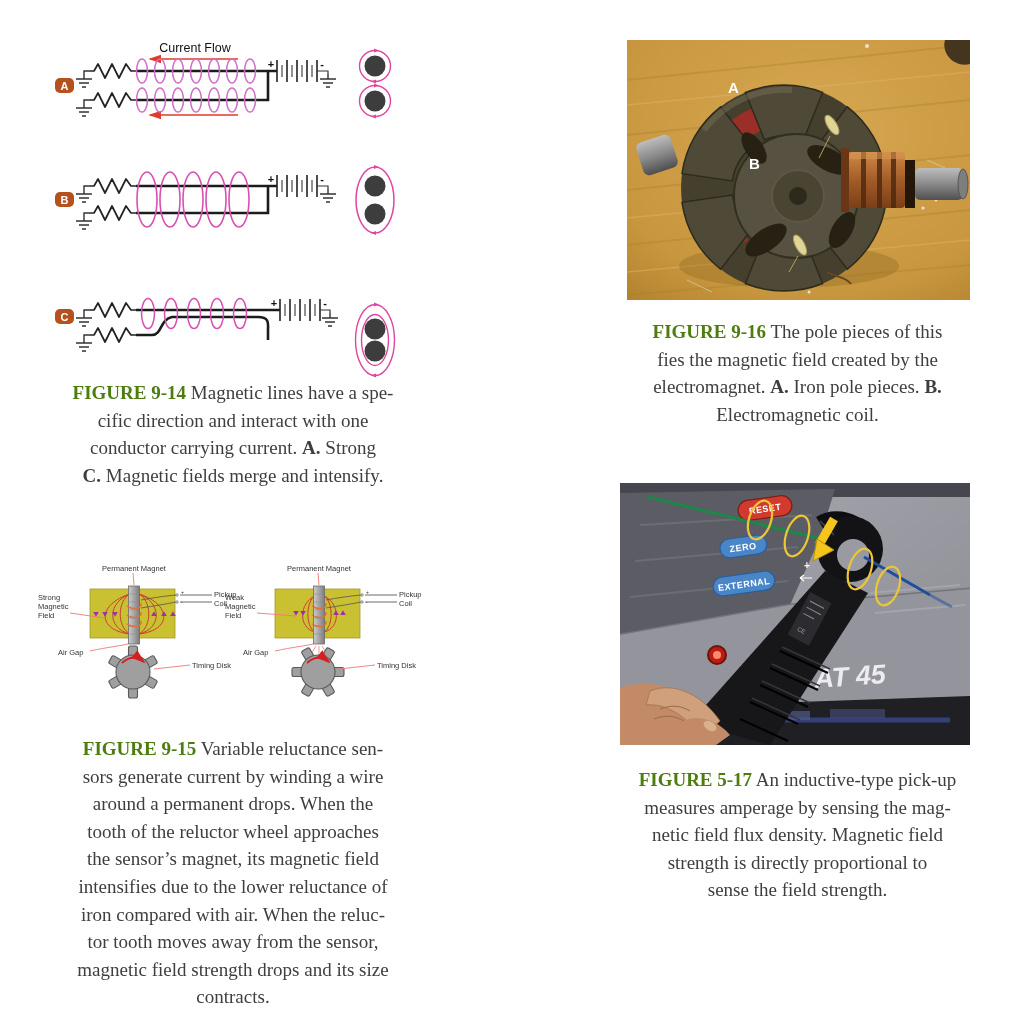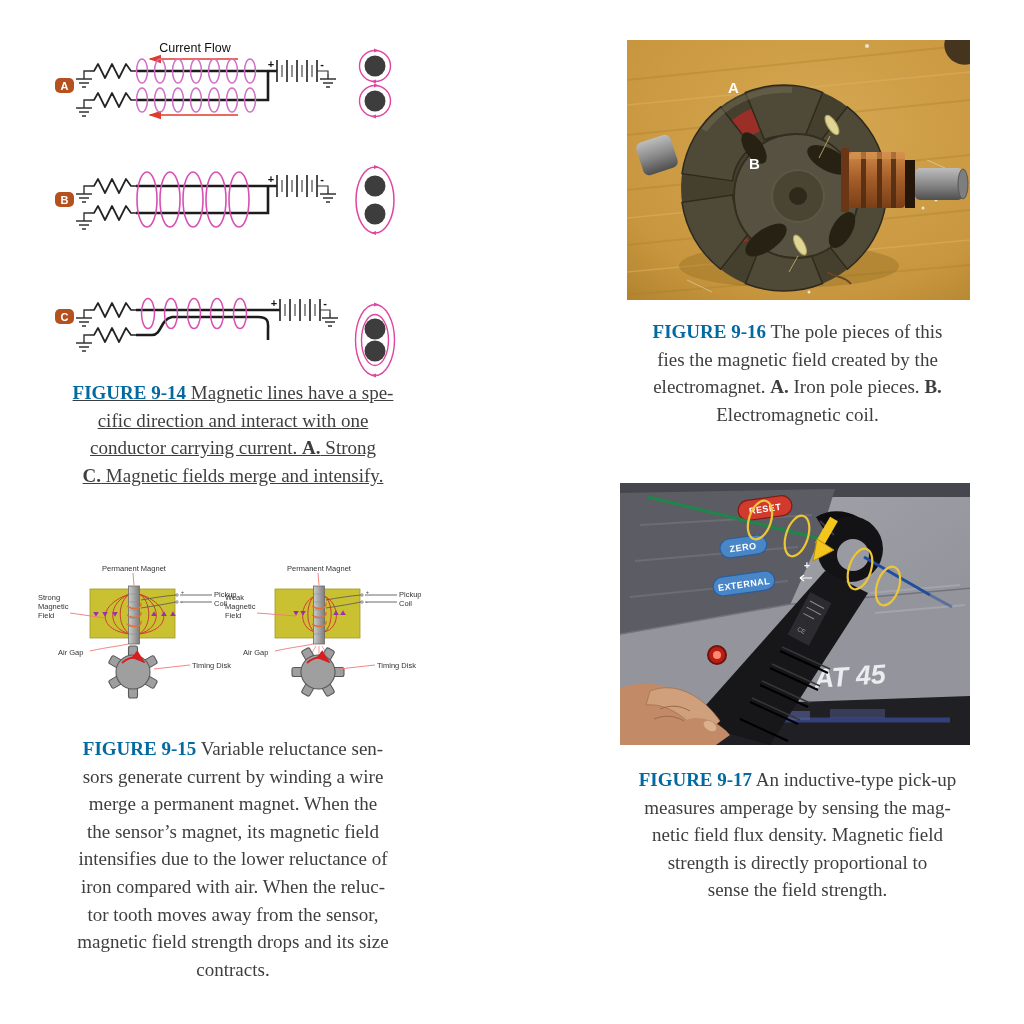--- a/index.html
+++ b/index.html
@@ -4,23 +4,23 @@
 <style>
   html,body{margin:0;padding:0;background:#ffffff;}
   .page{position:relative;width:1024px;height:1024px;background:#ffffff;overflow:hidden;
         font-family:"Liberation Serif",serif;}
   svg{position:absolute;}
   .fig14-svg{left:30px;top:28px;}
   .fig15-svg{left:30px;top:556px;}
   .photo16{left:627px;top:40px;}
   .photo17{left:620px;top:483px;}
   .caption{position:absolute;text-align:center;font-size:19px;line-height:27.6px;color:#3e3e3e;}
-  .caption .fig{color:#0369a1;font-weight:bold;}
+  .caption .fig{color:#4d7c0f;font-weight:bold;}
   .caption .b{font-weight:bold;}
-  .cap14{left:33px;top:379px;width:400px;text-decoration:underline;}
+  .cap14{left:33px;top:379px;width:400px;}
   .cap15{left:33px;top:722px;width:400px;margin-top:13px;}
   .cap16{left:605px;top:318px;width:385px;}
   .cap17{left:605px;top:766px;width:385px;}
   
   .badgeT{font-family:"Liberation Sans",sans-serif;font-size:11px;font-weight:bold;fill:#fff;text-anchor:middle;}
   .cflow{font-family:"Liberation Sans",sans-serif;font-size:12.5px;fill:#111;text-anchor:middle;}
   .batsign{font-family:"Liberation Sans",sans-serif;font-size:11px;font-weight:bold;fill:#111;text-anchor:middle;}
   .dlabel{font-family:"Liberation Sans",sans-serif;font-size:7.5px;fill:#333;}
   .dmid{text-anchor:middle;}
   .tsign{font-family:"Liberation Sans",sans-serif;font-size:5px;fill:#333;}
@@ -285,21 +285,22 @@
           <path d="M245,95 C263,91 275,90 283,88"></path>
           <path d="M345,109 L309,113"></path>
       </g>
       <path d="M335,39 H367 M335,46 H367" stroke="#444" stroke-width="0.8" fill="none"></path>
     </g>
   </svg>
 
   <div class="caption cap15">
       <div><span class="fig">FIGURE 9-15</span><span> Variable reluctance sen-</span></div>
       <div><span>sors generate current by winding a wire</span></div>
-      <div><span>merge a permanent magnet. When the</span></div>
+      <div><span>around a permanent drops. When the</span></div>
+      <div><span>tooth of the reluctor wheel approaches</span></div>
       <div><span>the sensor’s magnet, its magnetic field</span></div>
       <div><span>intensifies due to the lower reluctance of</span></div>
       <div><span>iron compared with air. When the reluc-</span></div>
       <div><span>tor tooth moves away from the sensor,</span></div>
       <div><span>magnetic field strength drops and its size</span></div>
       <div><span>contracts.</span></div>
     </div>
 
   <svg class="photo16" width="343" height="260" viewBox="0 0 343 260">
     <defs>
@@ -488,20 +489,20 @@
     <g>
       <path d="M0,205 C30,195 62,203 88,230 C98,244 92,258 80,262 L0,262 Z" fill="#c28a66"></path>
       <path d="M30,208 C55,198 82,212 100,238 L82,254 C65,232 45,220 26,222 Z" fill="#cfa07b" stroke="#a5714c" stroke-width="0.8"></path>
       <path d="M60,240 C75,230 96,236 110,252 L96,262 L60,262 Z" fill="#c28a66"></path>
       <ellipse cx="90" cy="243" rx="7" ry="4.5" fill="#d9b18c" transform="rotate(32 90 243)"></ellipse>
       <path d="M40,226 C50,222 60,222 70,228 M34,236 C44,232 54,232 64,238" stroke="#9a6a48" stroke-width="1" fill="none"></path>
     </g>
   </svg>
 
   <div class="caption cap17">
-      <div><span class="fig">FIGURE 9-17</span><span> An inductive-type pick-up</span></div>
+      <div><span class="fig">FIGURE 5-17</span><span> An inductive-type pick-up</span></div>
       <div><span>measures amperage by sensing the mag-</span></div>
       <div><span>netic field flux density. Magnetic field</span></div>
       <div><span>strength is directly proportional to</span></div>
       <div><span>sense the field strength.</span></div>
     </div>
 
 </div>
 
 </body></html>

